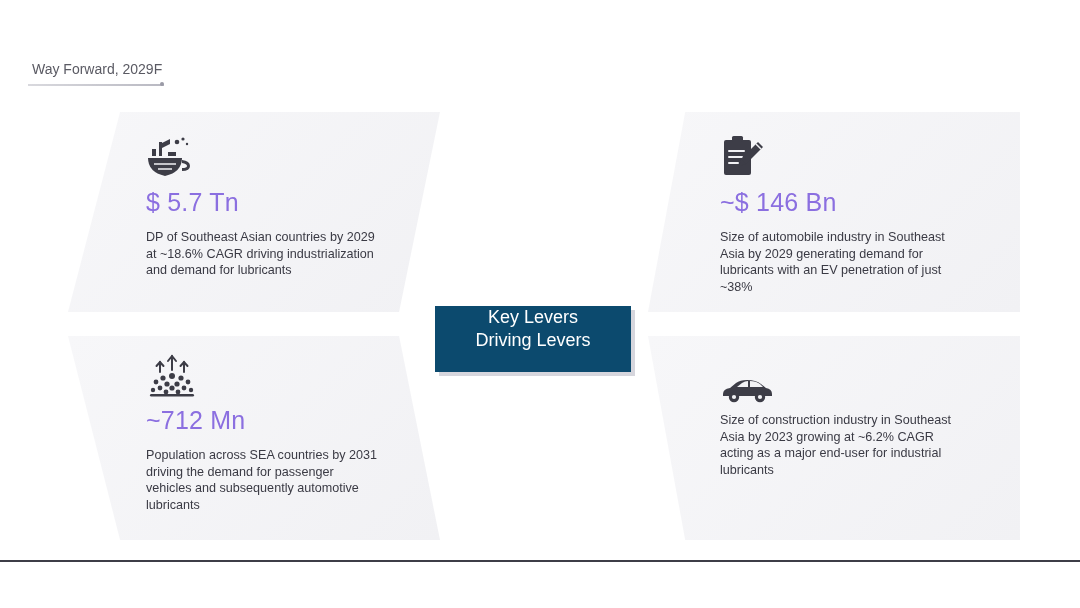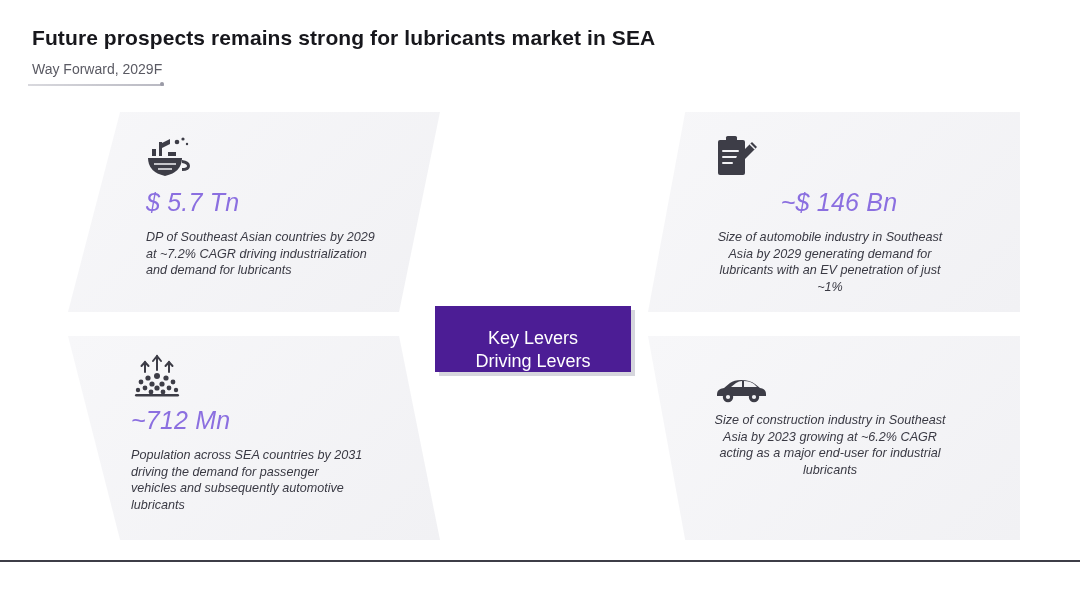--- a/index.html
+++ b/index.html
@@ -54,21 +54,20 @@
     border-radius: 50%;
     background: #9a9aa6;
   }
 
   
   .panel {
     position: absolute;
     background: linear-gradient(135deg, #f7f7f9 0%, #f1f1f4 100%);
     box-sizing: border-box;
     padding: 0;
-    font-style: italic;
   }
   
   #panel-tl {
     left: 68px;
     top: 112px;
     width: 372px;
     height: 200px;
     clip-path: polygon(14% 0%, 100% 0%, 89% 100%, 0% 100%);
   }
   #panel-tr {
@@ -92,22 +91,22 @@
     height: 204px;
     clip-path: polygon(0% 0%, 100% 0%, 100% 100%, 10% 100%);
   }
   .card-content {
     position: absolute;
     left: 78px;
     top: 22px;
     width: 250px;
   }
   #panel-tr .card-content,
-  #panel-br .card-content { left: 66px; text-align: center; }
-  #panel-bl .card-content { left: 63px; top: 16px; }
+  #panel-br .card-content { left: 72px; }
+  #panel-bl .card-content { left: 78px; top: 16px; }
 
   .icon-wrap {
     height: 46px;
     display: flex;
     align-items: flex-end;
     margin-bottom: 8px;
   }
   .stat {
     font-size: 25px;
     font-weight: 400;
@@ -122,23 +121,23 @@
     max-width: 232px;
   }
 
   
   .center-badge {
     position: absolute;
     left: 435px;
     top: 306px;
     width: 196px;
     height: 66px;
-    background: #4c1d95;
+    background: #0c4a6e;
     display: flex;
-    align-items: flex-end;
+    align-items: flex-start;
     justify-content: center;
     text-align: center;
     color: #ffffff;
     font-size: 18px;
     line-height: 1.25;
     box-shadow: 4px 4px 0 0 #d6d6dd;
     z-index: 5;
   }
 
   
@@ -157,21 +156,20 @@
     width: 1080px;
     height: 46px;
     background: #ffffff;
   }
 </style>
 </head>
 <body>
 
 <div class="slide">
 
-  <div class="title">Future prospects remains strong for lubricants market in SEA</div>
   <div class="subtitle">Way Forward, 2029F</div>
   <div class="rule"></div>
   <div class="rule-dot"></div>
 
   <div class="panel" id="panel-tl">
     <div class="card-content">
       <div class="icon-wrap">
         <svg width="52" height="44" viewBox="0 0 52 44" xmlns="http://www.w3.org/2000/svg">
           <g fill="#3d3d47">
             <path d="M6 20 L6 13 L10 13 L10 20 Z"></path>
@@ -184,21 +182,21 @@
             <path d="M2 22 Q2 36 19 40 Q36 36 36 22 Z"></path>
             <path d="M36 24 q8 1 8 6 q0 5 -8 5 l0 -3 q5 0 5 -2 q0 -2 -5 -3 Z"></path>
           </g>
           <g stroke="#f2f2f5" stroke-width="1.6" fill="none">
             <path d="M8 28 L30 28"></path>
             <path d="M12 33 L26 33"></path>
           </g>
         </svg>
       </div>
       <div class="stat">$ 5.7 Tn</div>
-      <div class="desc">DP of Southeast Asian countries by 2029 at ~7.2% CAGR driving industrialization and demand for lubricants</div>
+      <div class="desc">DP of Southeast Asian countries by 2029 at ~18.6% CAGR driving industrialization and demand for lubricants</div>
     </div>
   </div>
 
   <div class="panel" id="panel-tr">
     <div class="card-content">
       <div class="icon-wrap">
         <svg width="46" height="46" viewBox="0 0 46 46" xmlns="http://www.w3.org/2000/svg">
           <g fill="#3d3d47">
             <rect x="4" y="6" width="27" height="35" rx="2"></rect>
             <rect x="12" y="2" width="11" height="6" rx="1.6"></rect>
@@ -209,21 +207,21 @@
             <path d="M9 29 H18"></path>
           </g>
           <g fill="#3d3d47">
             <path d="M38 8 l5 5 l-17 17 l-6 1 l1 -6 Z"></path>
             <path d="M21 25 l-2 7 l7 -2 Z" fill="#3d3d47"></path>
           </g>
           <path d="M36 10 l5 5" stroke="#f2f2f5" stroke-width="1.5"></path>
         </svg>
       </div>
       <div class="stat">~$ 146 Bn</div>
-      <div class="desc">Size of automobile industry in Southeast Asia by 2029 generating demand for lubricants with an EV penetration of just ~1%</div>
+      <div class="desc">Size of automobile industry in Southeast Asia by 2029 generating demand for lubricants with an EV penetration of just ~38%</div>
     </div>
   </div>
 
   <div class="panel" id="panel-bl">
     <div class="card-content">
       <div class="icon-wrap">
         <svg width="52" height="44" viewBox="0 0 52 44" xmlns="http://www.w3.org/2000/svg">
           <g stroke="#3d3d47" stroke-width="2" fill="none" stroke-linecap="round">
             <path d="M26 2 L26 16"></path>
             <path d="M22 7 L26 2 L30 7"></path>

